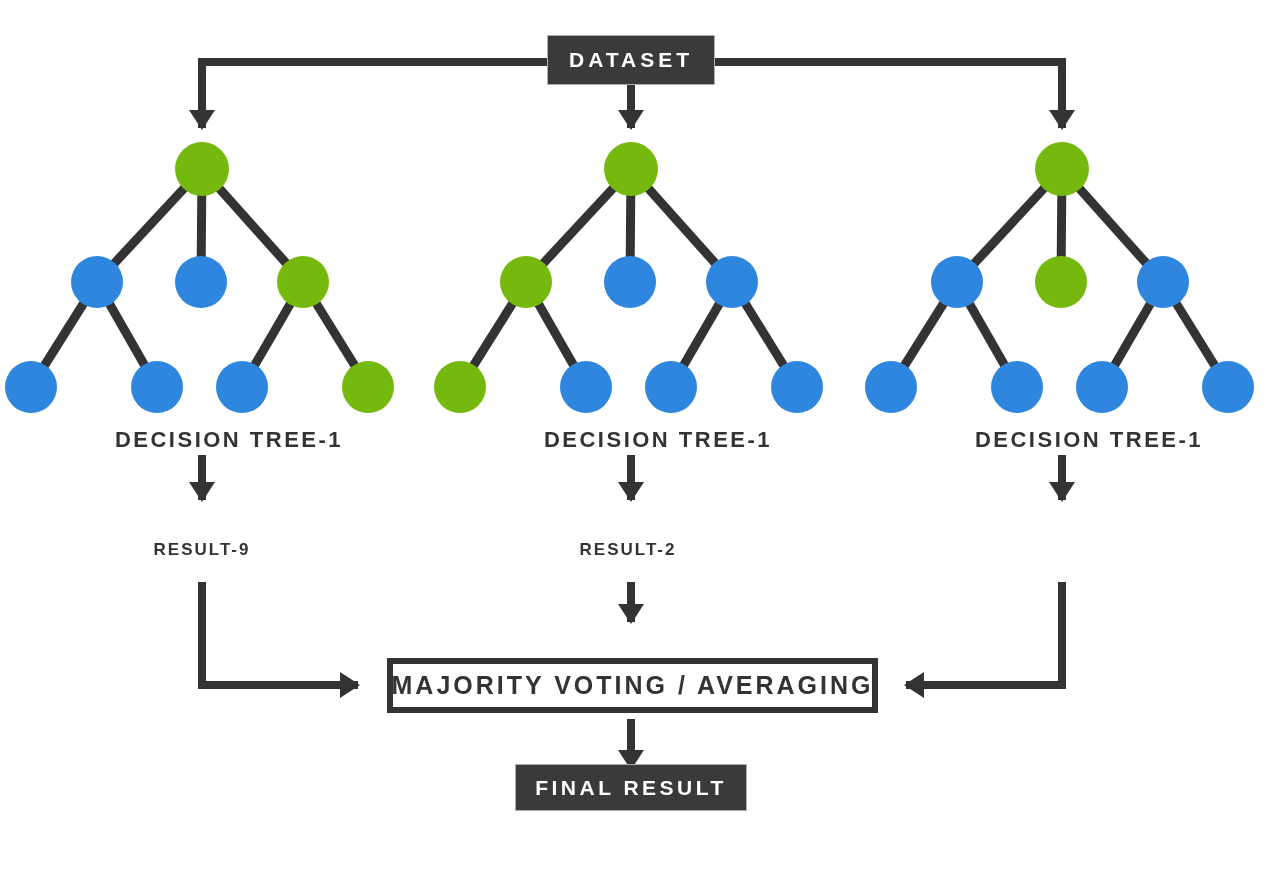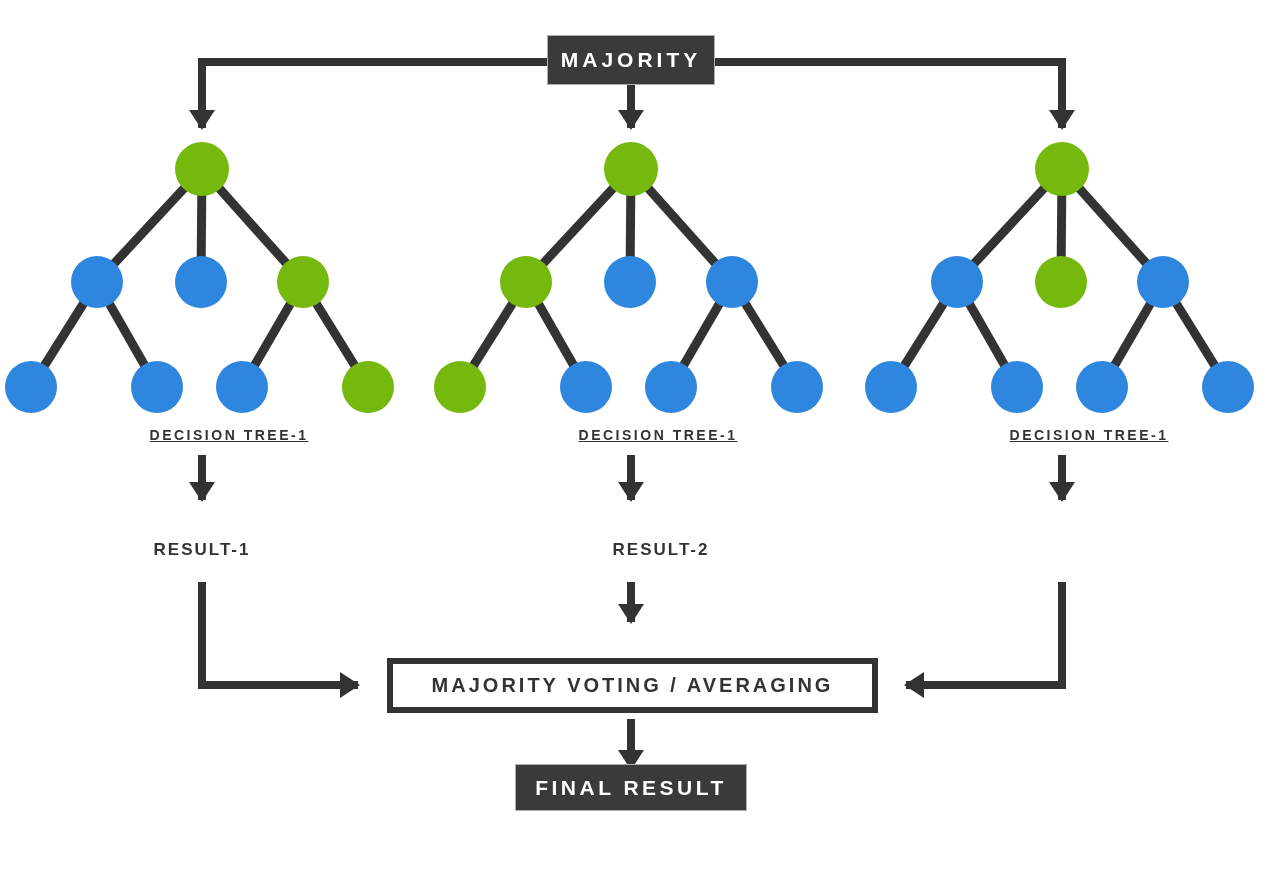--- a/index.html
+++ b/index.html
@@ -5,26 +5,26 @@
   :root { --dark:#333333; --box-fill:#3a3a3a; --green:#76b90e; --blue:#2e86de; --bg:#ffffff; }
   * { margin:0; padding:0; box-sizing:border-box; }
   body { background:#fff; font-family:"Liberation Sans", sans-serif; }
   .canvas { position:relative; width:1280px; height:875px; background:var(--bg); overflow:hidden; }
   svg.connectors { position:absolute; left:0; top:0; width:1280px; height:875px; }
   svg.connectors path.flow { stroke:var(--dark); stroke-width:8; fill:none; stroke-linejoin:miter; stroke-linecap:butt; }
   #ah path { fill:var(--dark); }
   svg.tree { position:absolute; width:420px; height:300px; top:129px; }
   .tree-edge { stroke:var(--dark); stroke-width:9; }
   .label { position:absolute; color:var(--dark); font-weight:bold; text-align:center; white-space:nowrap; }
-  .tree-label { width:360px; top:427px; font-size:14px; letter-spacing:2.5px;text-decoration:underline; }
+  .tree-label { width:360px; top:427px; font-size:22px; letter-spacing:2.5px; }
   .result-label { width:240px; top:540px; font-size:17px; letter-spacing:2px; }
   .box { position:absolute; display:flex; align-items:center; justify-content:center; font-weight:bold; white-space:nowrap; }
   .box.dark { background:var(--box-fill); color:#ffffff; border:1px solid #aeaeae; }
   .dataset-box { left:547px; top:35px; width:168px; height:50px; font-size:21px; letter-spacing:4px; }
-  .majority-box { left:387px; top:658px; width:491px; height:55px; background:#ffffff; border:6px solid var(--dark); color:var(--dark); font-size:20px; letter-spacing:3px; }
+  .majority-box { left:387px; top:658px; width:491px; height:55px; background:#ffffff; border:6px solid var(--dark); color:var(--dark); font-size:25px; letter-spacing:3px; }
   .final-box { left:515px; top:764px; width:232px; height:47px; font-size:21px; letter-spacing:3.5px; }
 </style>
 </head>
 <body>
 
 <div class="canvas">
 
   <svg class="connectors">
     <defs>
       <marker id="ah" viewBox="0 0 20 26" refX="18" refY="13" markerWidth="20" markerHeight="26" orient="auto" markerUnits="userSpaceOnUse">
@@ -93,26 +93,26 @@
       <circle cx="205" cy="40" r="27" fill="#76b90e"></circle>
       <circle cx="100" cy="153" r="26" fill="#2e86de"></circle>
       <circle cx="204" cy="153" r="26" fill="#76b90e"></circle>
       <circle cx="306" cy="153" r="26" fill="#2e86de"></circle>
       <circle cx="34" cy="258" r="26" fill="#2e86de"></circle>
       <circle cx="160" cy="258" r="26" fill="#2e86de"></circle>
       <circle cx="245" cy="258" r="26" fill="#2e86de"></circle>
       <circle cx="371" cy="258" r="26" fill="#2e86de"></circle>
     </svg>
 
-  <div class="box dark dataset-box">MAJORITY</div>
+  <div class="box dark dataset-box">DATASET</div>
 
   <div class="label tree-label" style="left:49px">DECISION TREE-1</div>
   <div class="label tree-label" style="left:478px">DECISION TREE-1</div>
   <div class="label tree-label" style="left:909px">DECISION TREE-1</div>
 
-  <div class="label result-label" style="left:82px">RESULT-1</div>
-  <div class="label result-label" style="left:541px">RESULT-2</div>
+  <div class="label result-label" style="left:82px">RESULT-9</div>
+  <div class="label result-label" style="left:508px">RESULT-2</div>
 
   <div class="box majority-box">MAJORITY VOTING / AVERAGING</div>
 
   <div class="box dark final-box">FINAL RESULT</div>
 
 </div>
 
 </body></html>

